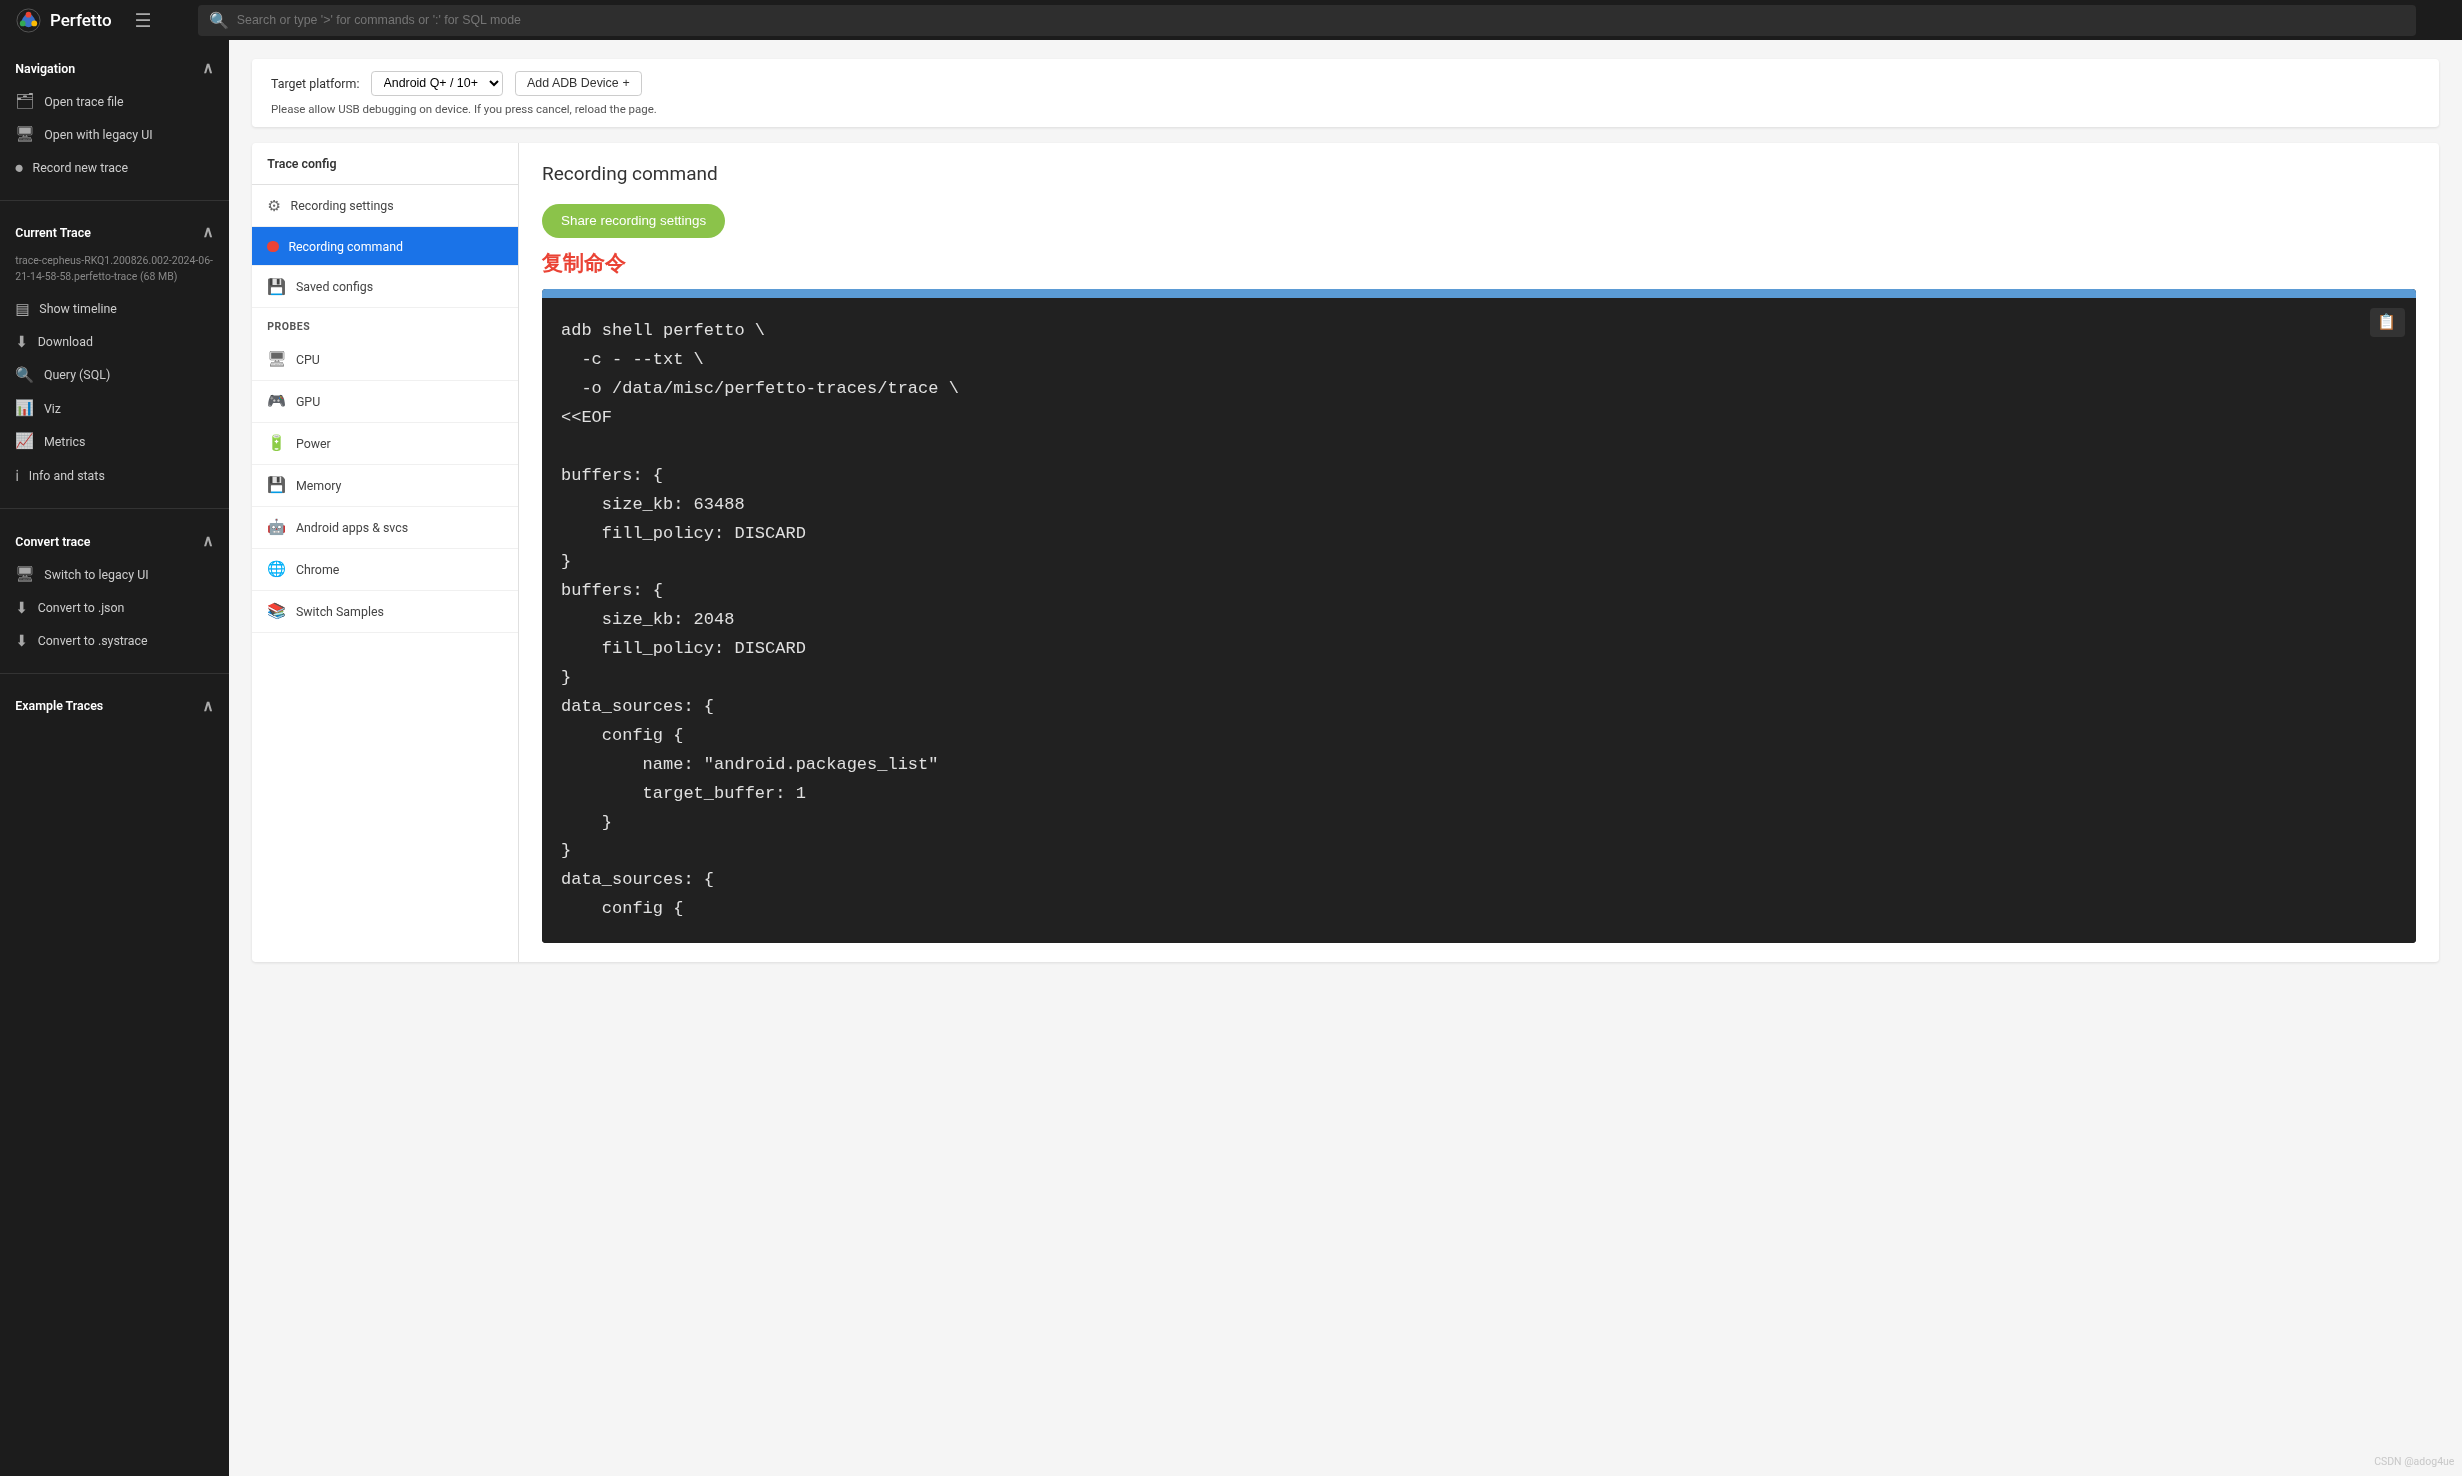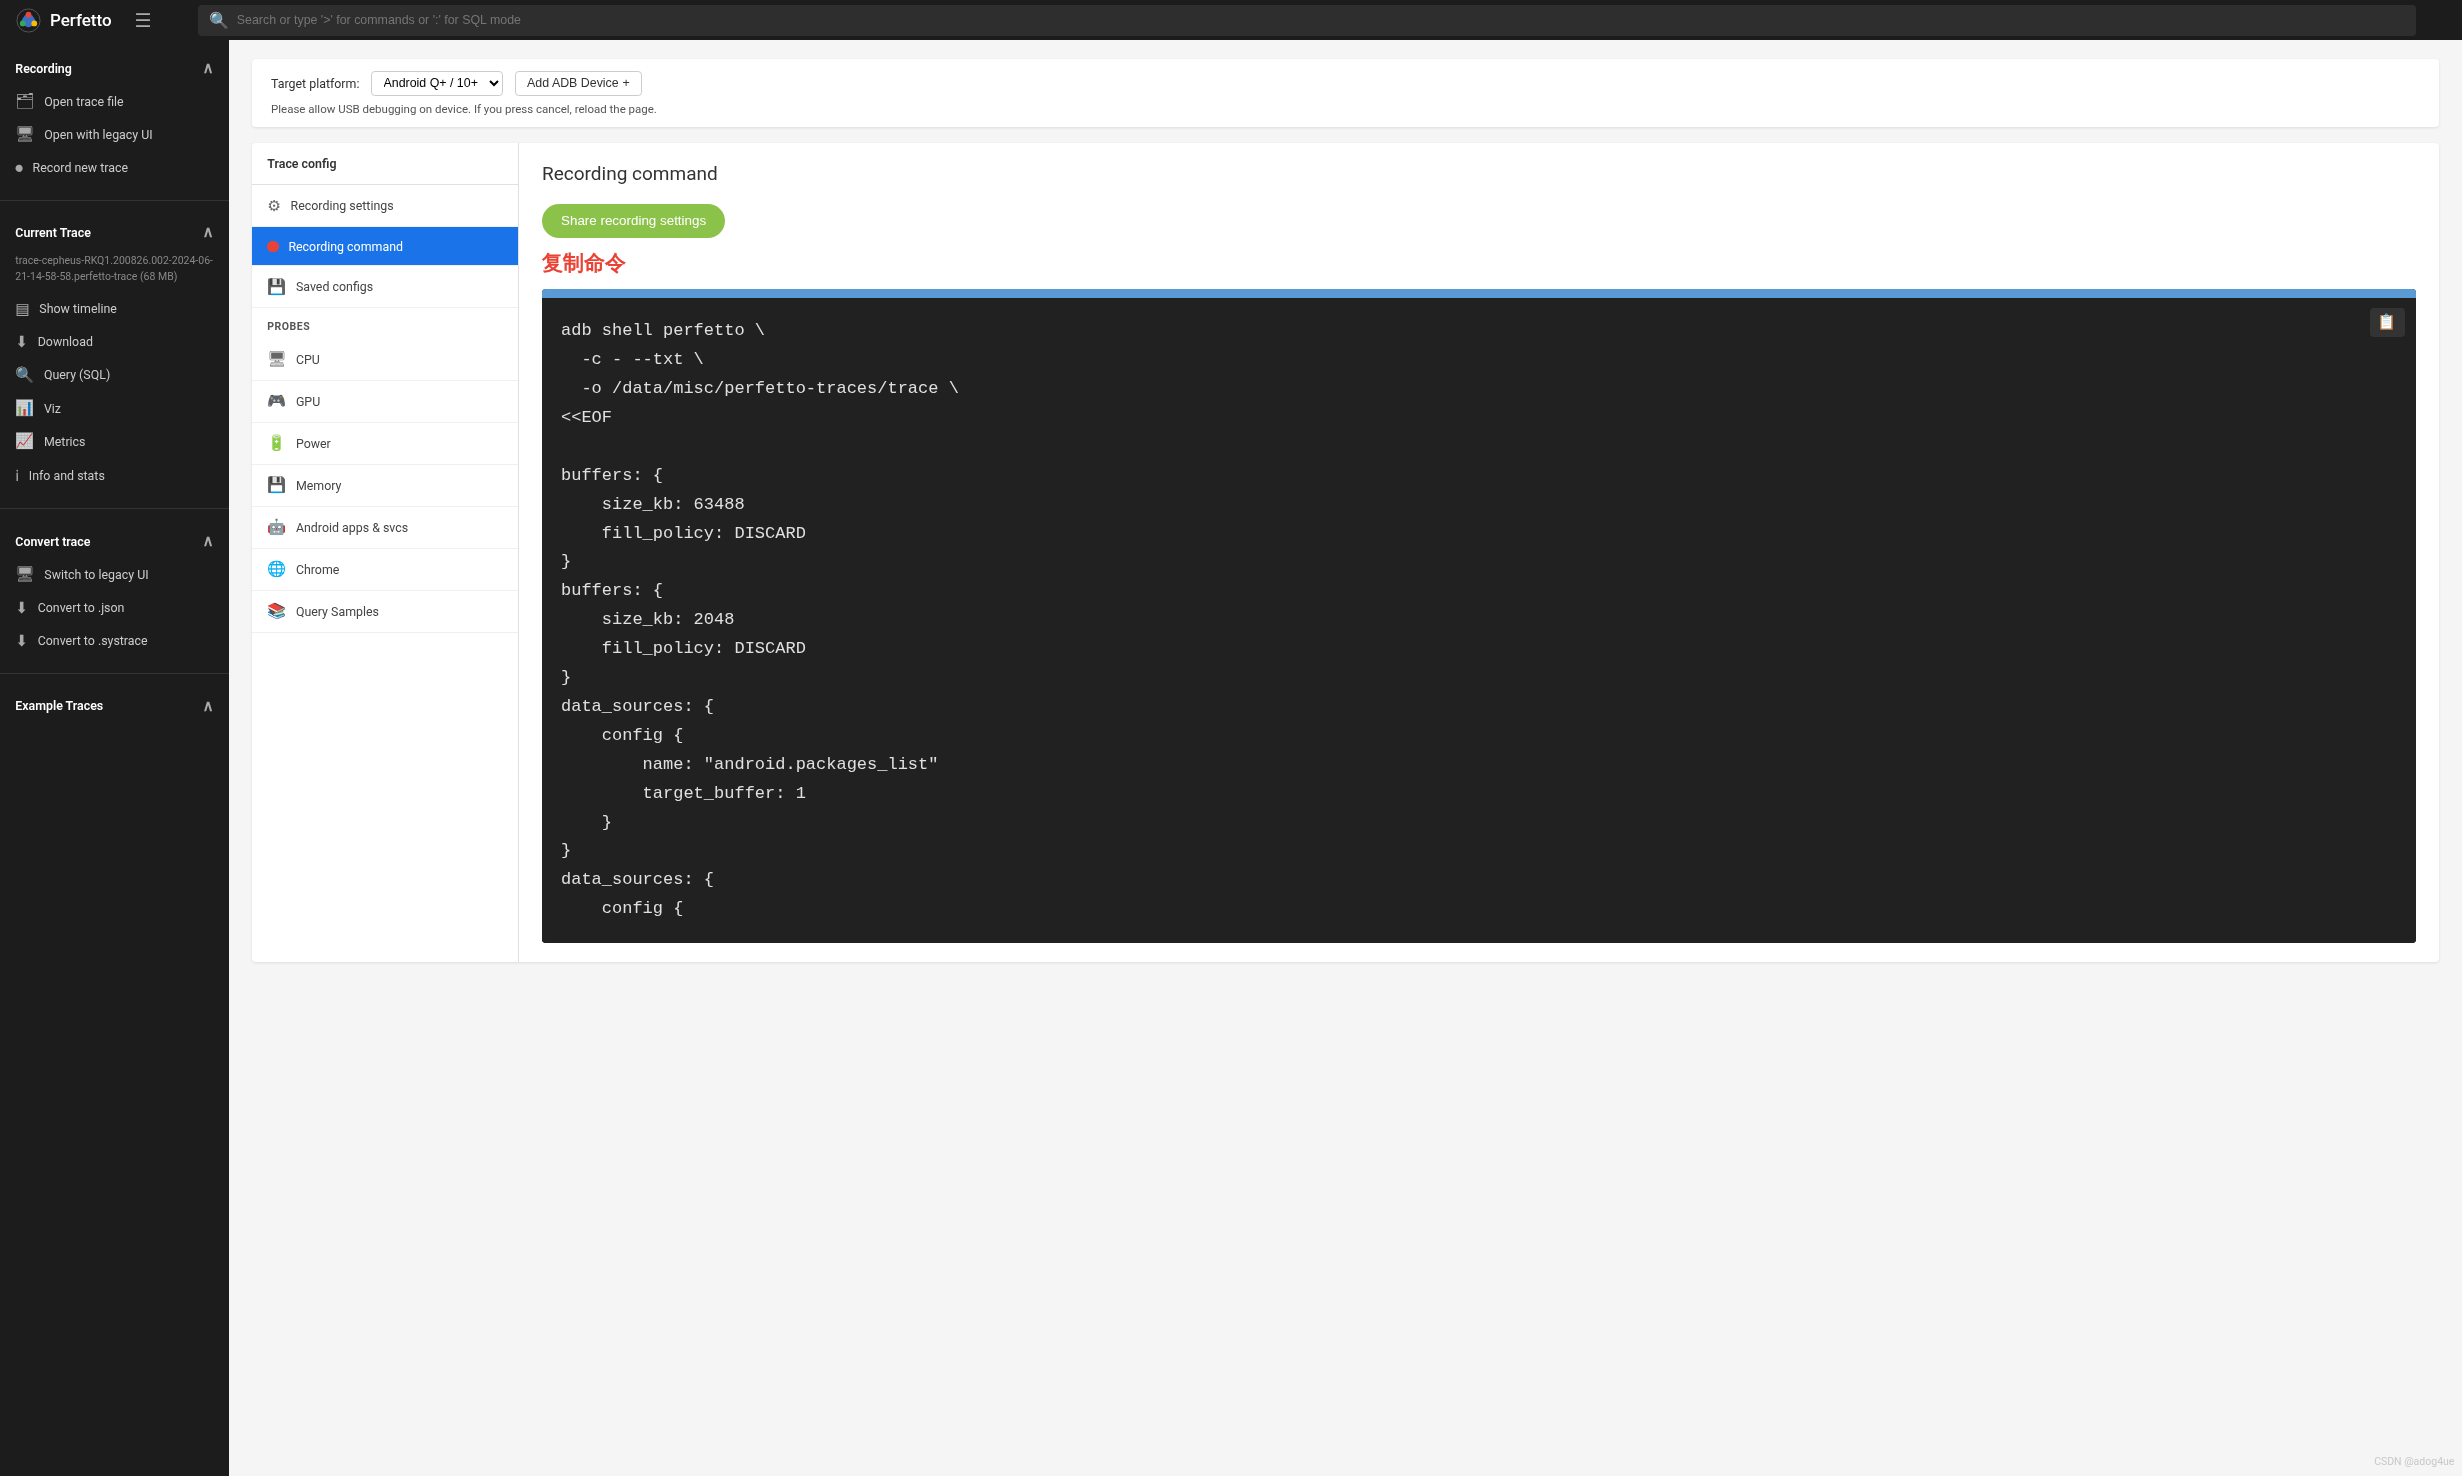--- a/index.html
+++ b/index.html
@@ -150,21 +150,21 @@
     <input type="text" placeholder="Search or type '&gt;' for commands or ':' for SQL mode" style="">
   </div>
 </div>
 
 <div class="main-layout">
 
   <div class="sidebar sidebar-scrollbar">
 
     <div class="sidebar-section">
       <div class="sidebar-section-header">
-        <span>Recording</span>
+        <span>Navigation</span>
         <span class="chevron">∧</span>
       </div>
       <div class="sidebar-item">
         <span class="icon">🗂</span>
         <span>Open trace file</span>
       </div>
       <div class="sidebar-item">
         <span class="icon">🖥</span>
         <span>Open with legacy UI</span>
       </div>
@@ -302,21 +302,21 @@
           <div class="probe-item">
             <span class="probe-icon">🤖</span>
             <span>Android apps &amp; svcs</span>
           </div>
           <div class="probe-item">
             <span class="probe-icon">🌐</span>
             <span>Chrome</span>
           </div>
           <div class="probe-item">
             <span class="probe-icon">📚</span>
-            <span>Query Samples</span>
+            <span>Switch Samples</span>
           </div>
         </div>
 
         <div class="right-panel">
           <h2 class="right-panel-title">Recording command</h2>
 
           <button class="share-btn">Share recording settings</button>
 
           <div class="copy-label">复制命令</div>
 

